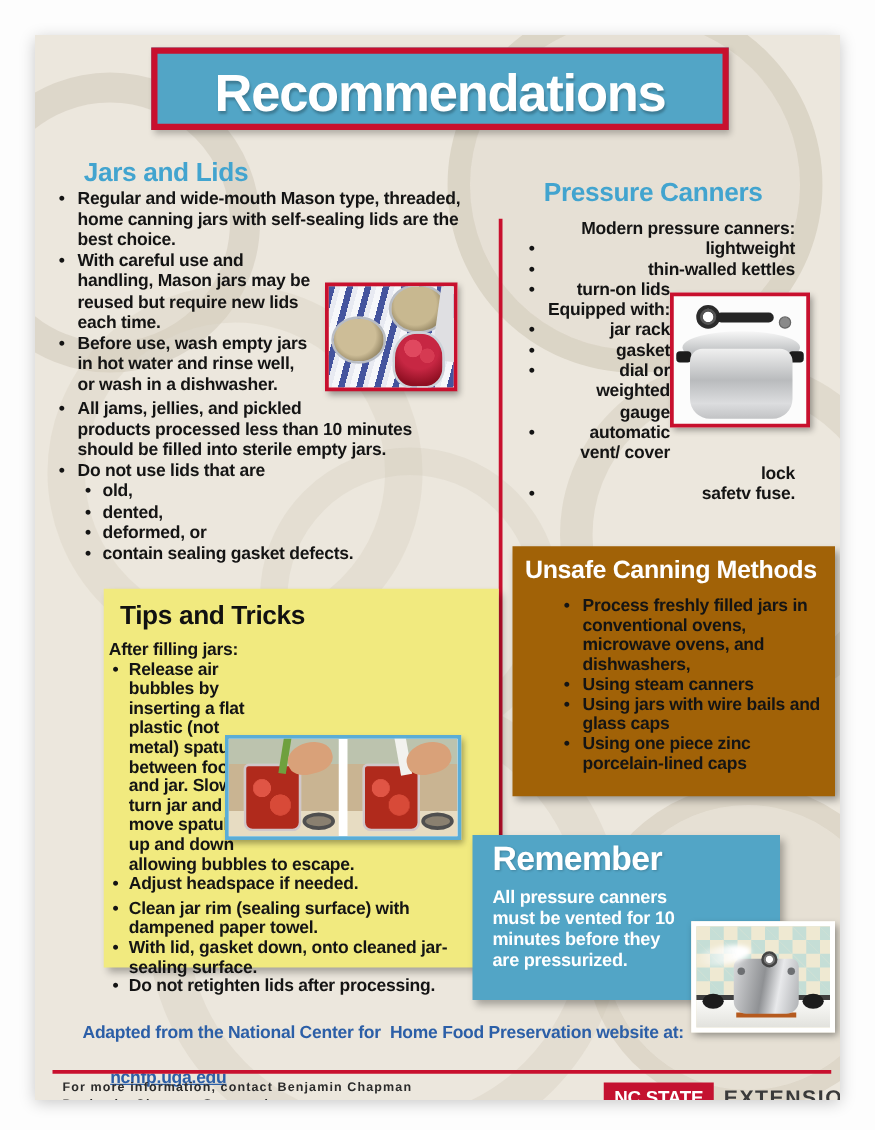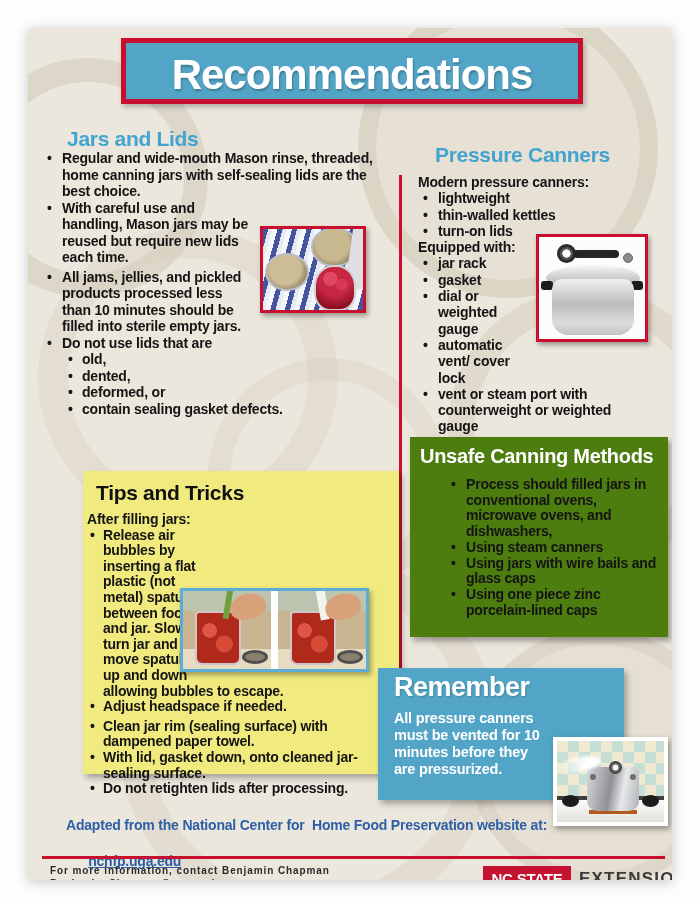--- a/index.html
+++ b/index.html
@@ -49,38 +49,38 @@
      background:radial-gradient(circle at 45% 40%, #cdbd97 0 52%, #8e805f 78%, #6f6448); border:2px solid #b9bdc4; }
   #jars-photo .lid-b { position:absolute; left:48px; top:-2px; width:47px; height:40px; border-radius:50%;
      background:radial-gradient(circle at 45% 40%, #c8b890 0 52%, #897b5a 78%, #6f6448); border:2px solid #b9bdc4; }
   #jars-photo .berry { position:absolute; left:51px; top:36px; width:42px; height:46px; border-radius:46% 46% 38% 38%;
      background:radial-gradient(circle at 38% 28%, #e0485f 0 18%, transparent 19%),
                 radial-gradient(circle at 68% 42%, #d63a52 0 16%, transparent 17%),
                 radial-gradient(circle at 50% 30%, #c72743 0 45%, #8f0f22 80%); border:2px solid #ccd3d9; }
   #jars-photo .cloth { position:absolute; right:-6px; top:0; width:20px; height:60px; background:#dfdfe2; transform:rotate(8deg); }
 
   
-  #pc-list { position:absolute; left:390px; top:146px; width:218px; line-height:16.3px; }
+  #pc-list { position:absolute; left:390px; top:146px; width:218px; line-height:16.3px;text-align:right; }
   .float-r { float:right; width:100px; height:140px; }
   #pc-photo { left:508px; top:206px; width:112px; height:108px; border:3px solid #c8102e; background:#fcfcfc; }
   #pc-photo .pc-body { position:absolute; left:13px; top:42px; width:82px; height:56px; border-radius:10px 10px 16px 16px;
      background:linear-gradient(180deg,#f0f0f0,#b9bbbd 45%,#dcdddf 78%,#c2c3c5); }
   #pc-photo .pc-lid { position:absolute; left:7px; top:28px; width:94px; height:26px; border-radius:50%;
      background:linear-gradient(180deg,#f7f7f7,#c2c4c6 60%,#9fa1a3); }
   #pc-photo .pc-handle { position:absolute; left:34px; top:13px; width:46px; height:8px; border-radius:4px; background:#252525; }
   #pc-photo .pc-gauge { position:absolute; left:18px; top:7px; width:19px; height:19px; border-radius:50%;
      background:radial-gradient(#fff 0 42%, #555 48%); border:3px solid #2b2b2b; }
   #pc-photo .pc-knob { position:absolute; right:12px; top:16px; width:10px; height:10px; border-radius:50%; background:#8a8a8a; border:1px solid #666; }
   #pc-photo .pc-clamp { position:absolute; top:44px; width:12px; height:9px; border-radius:3px; background:#1c1c1c; }
   #pc-photo .cl-l { left:2px; } #pc-photo .cl-r { right:2px; }
 
   .vline { position:absolute; left:371px; top:147px; width:3px; height:493px; background:#c8102e; }
 
   
-  .unsafe-box { position:absolute; left:382px; top:409px; width:258px; height:200px; background:#4d7c0f;
+  .unsafe-box { position:absolute; left:382px; top:409px; width:258px; height:200px; background:#a16207;
      box-shadow:3px 4px 6px rgba(0,0,0,.35); padding:8px 10px; }
   .unsafe-box h2 { color:#fff; font-size:20px; font-weight:700; letter-spacing:-.3px; }
   .unsafe-box ul { margin:9px 0 0 26px; width:212px; line-height:15.7px; }
 
   
   .tips-box { position:absolute; left:29px; top:443px; width:316px; height:303px; background:#f1ea7f;
      box-shadow:3px 4px 6px rgba(0,0,0,.3); padding:10px 4px 0 4px;margin-left:26px; }
   .tips-box h2 { color:#111; font-size:21px; font-weight:700; margin-left:9px; letter-spacing:-.3px; }
   .tips-intro { margin-top:7px; line-height:15.6px; }
   .tips-box ul { margin-top:0; width:308px; line-height:15.6px; }
@@ -155,22 +155,23 @@
     <div class="bgc bgc5"></div>
     <div class="bgc bgc6"></div>
     <div class="bgc bgc7"></div>
 
     <div class="title-box">
       <h1>Recommendations</h1>
     </div>
 
     <div class="col-head" id="jars-head">Jars and Lids</div>
     <ul class="blist body-txt" id="jars-list">
-      <li>Regular and wide-mouth Mason rinse, threaded, home canning jars with self-sealing lids are the best choice.</li>
+      <li>Regular and wide-mouth Mason type, threaded, home canning jars with self-sealing lids are the best choice.</li>
       <li><span class="float-l"></span><span>With careful use and handling, Mason jars may be reused but require new lids each time.</span></li>
+      <li>Before use, wash empty jars in hot water and rinse well, or wash in a dishwasher.</li>
       <li class="sp4">All jams, jellies, and pickled products processed less than 10 minutes should be filled into sterile empty jars.</li>
       <li>Do not use lids that are</li>
       <ul class="sub">
         <li>old,</li>
         <li>dented,</li>
         <li>deformed, or</li>
         <li>contain sealing gasket defects.</li>
       </ul>
     </ul>
     <div class="photo" id="jars-photo">
@@ -187,40 +188,39 @@
         <li>lightweight</li>
         <li>thin-walled kettles</li>
         <li><span class="float-r"></span><span>turn-on lids</span></li>
       </ul>
       <div>Equipped with:</div>
       <ul class="blist">
         <li>jar rack</li>
         <li>gasket</li>
         <li>dial or weighted gauge</li>
         <li>automatic vent/ cover lock</li>
-        <li>vent or steam port with counterweight or weighted gauge</li>
         <li>safetv fuse.</li>
       </ul>
     </div>
     <div class="photo" id="pc-photo">
       <div class="pc-gauge"></div>
       <div class="pc-handle"></div>
       <div class="pc-knob"></div>
       <div class="pc-lid"></div>
       <div class="pc-clamp cl-l"></div>
       <div class="pc-clamp cl-r"></div>
       <div class="pc-body"></div>
     </div>
 
     <div class="vline"></div>
 
     <div class="unsafe-box">
       <h2>Unsafe Canning Methods</h2>
       <ul class="blist body-txt">
-        <li>Process should filled jars in conventional ovens, microwave ovens, and dishwashers,</li>
+        <li>Process freshly filled jars in conventional ovens, microwave ovens, and dishwashers,</li>
         <li>Using steam canners</li>
         <li>Using jars with wire bails and glass caps</li>
         <li>Using one piece zinc porcelain-lined caps</li>
       </ul>
     </div>
 
     <div class="tips-box">
       <h2>Tips and Tricks</h2>
       <div class="tips-intro body-txt">After filling jars:</div>
       <ul class="blist body-txt">

